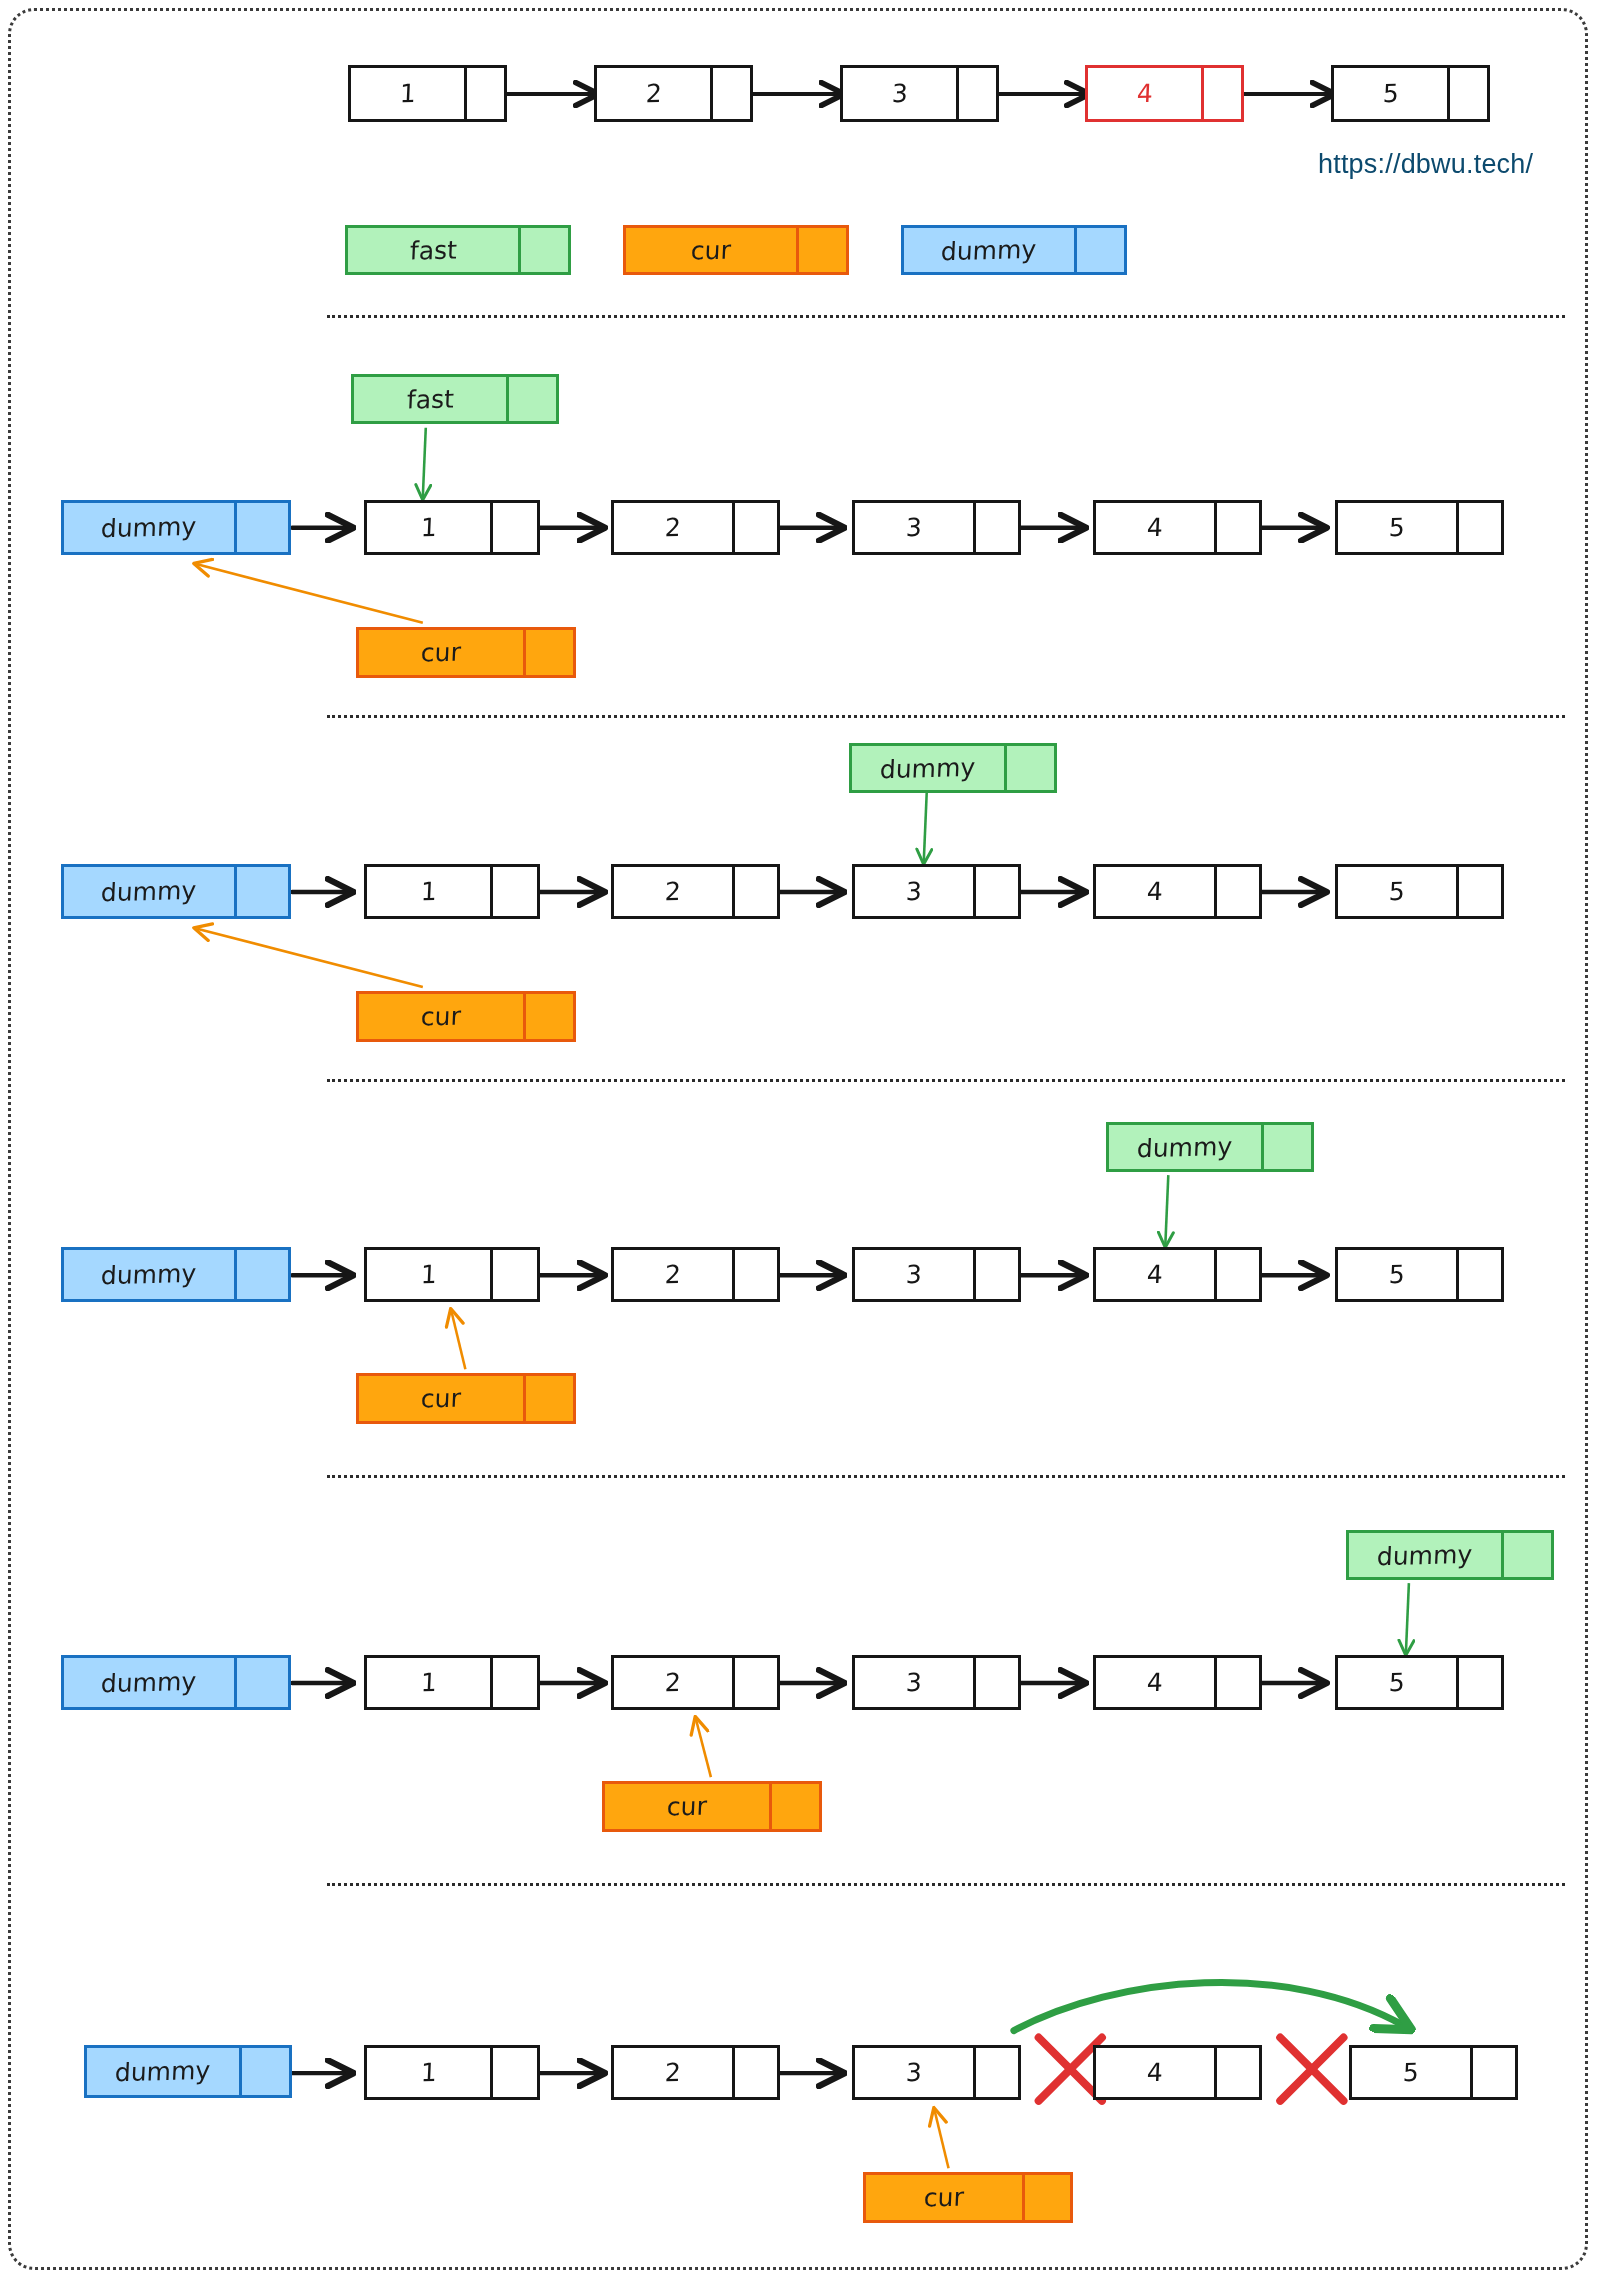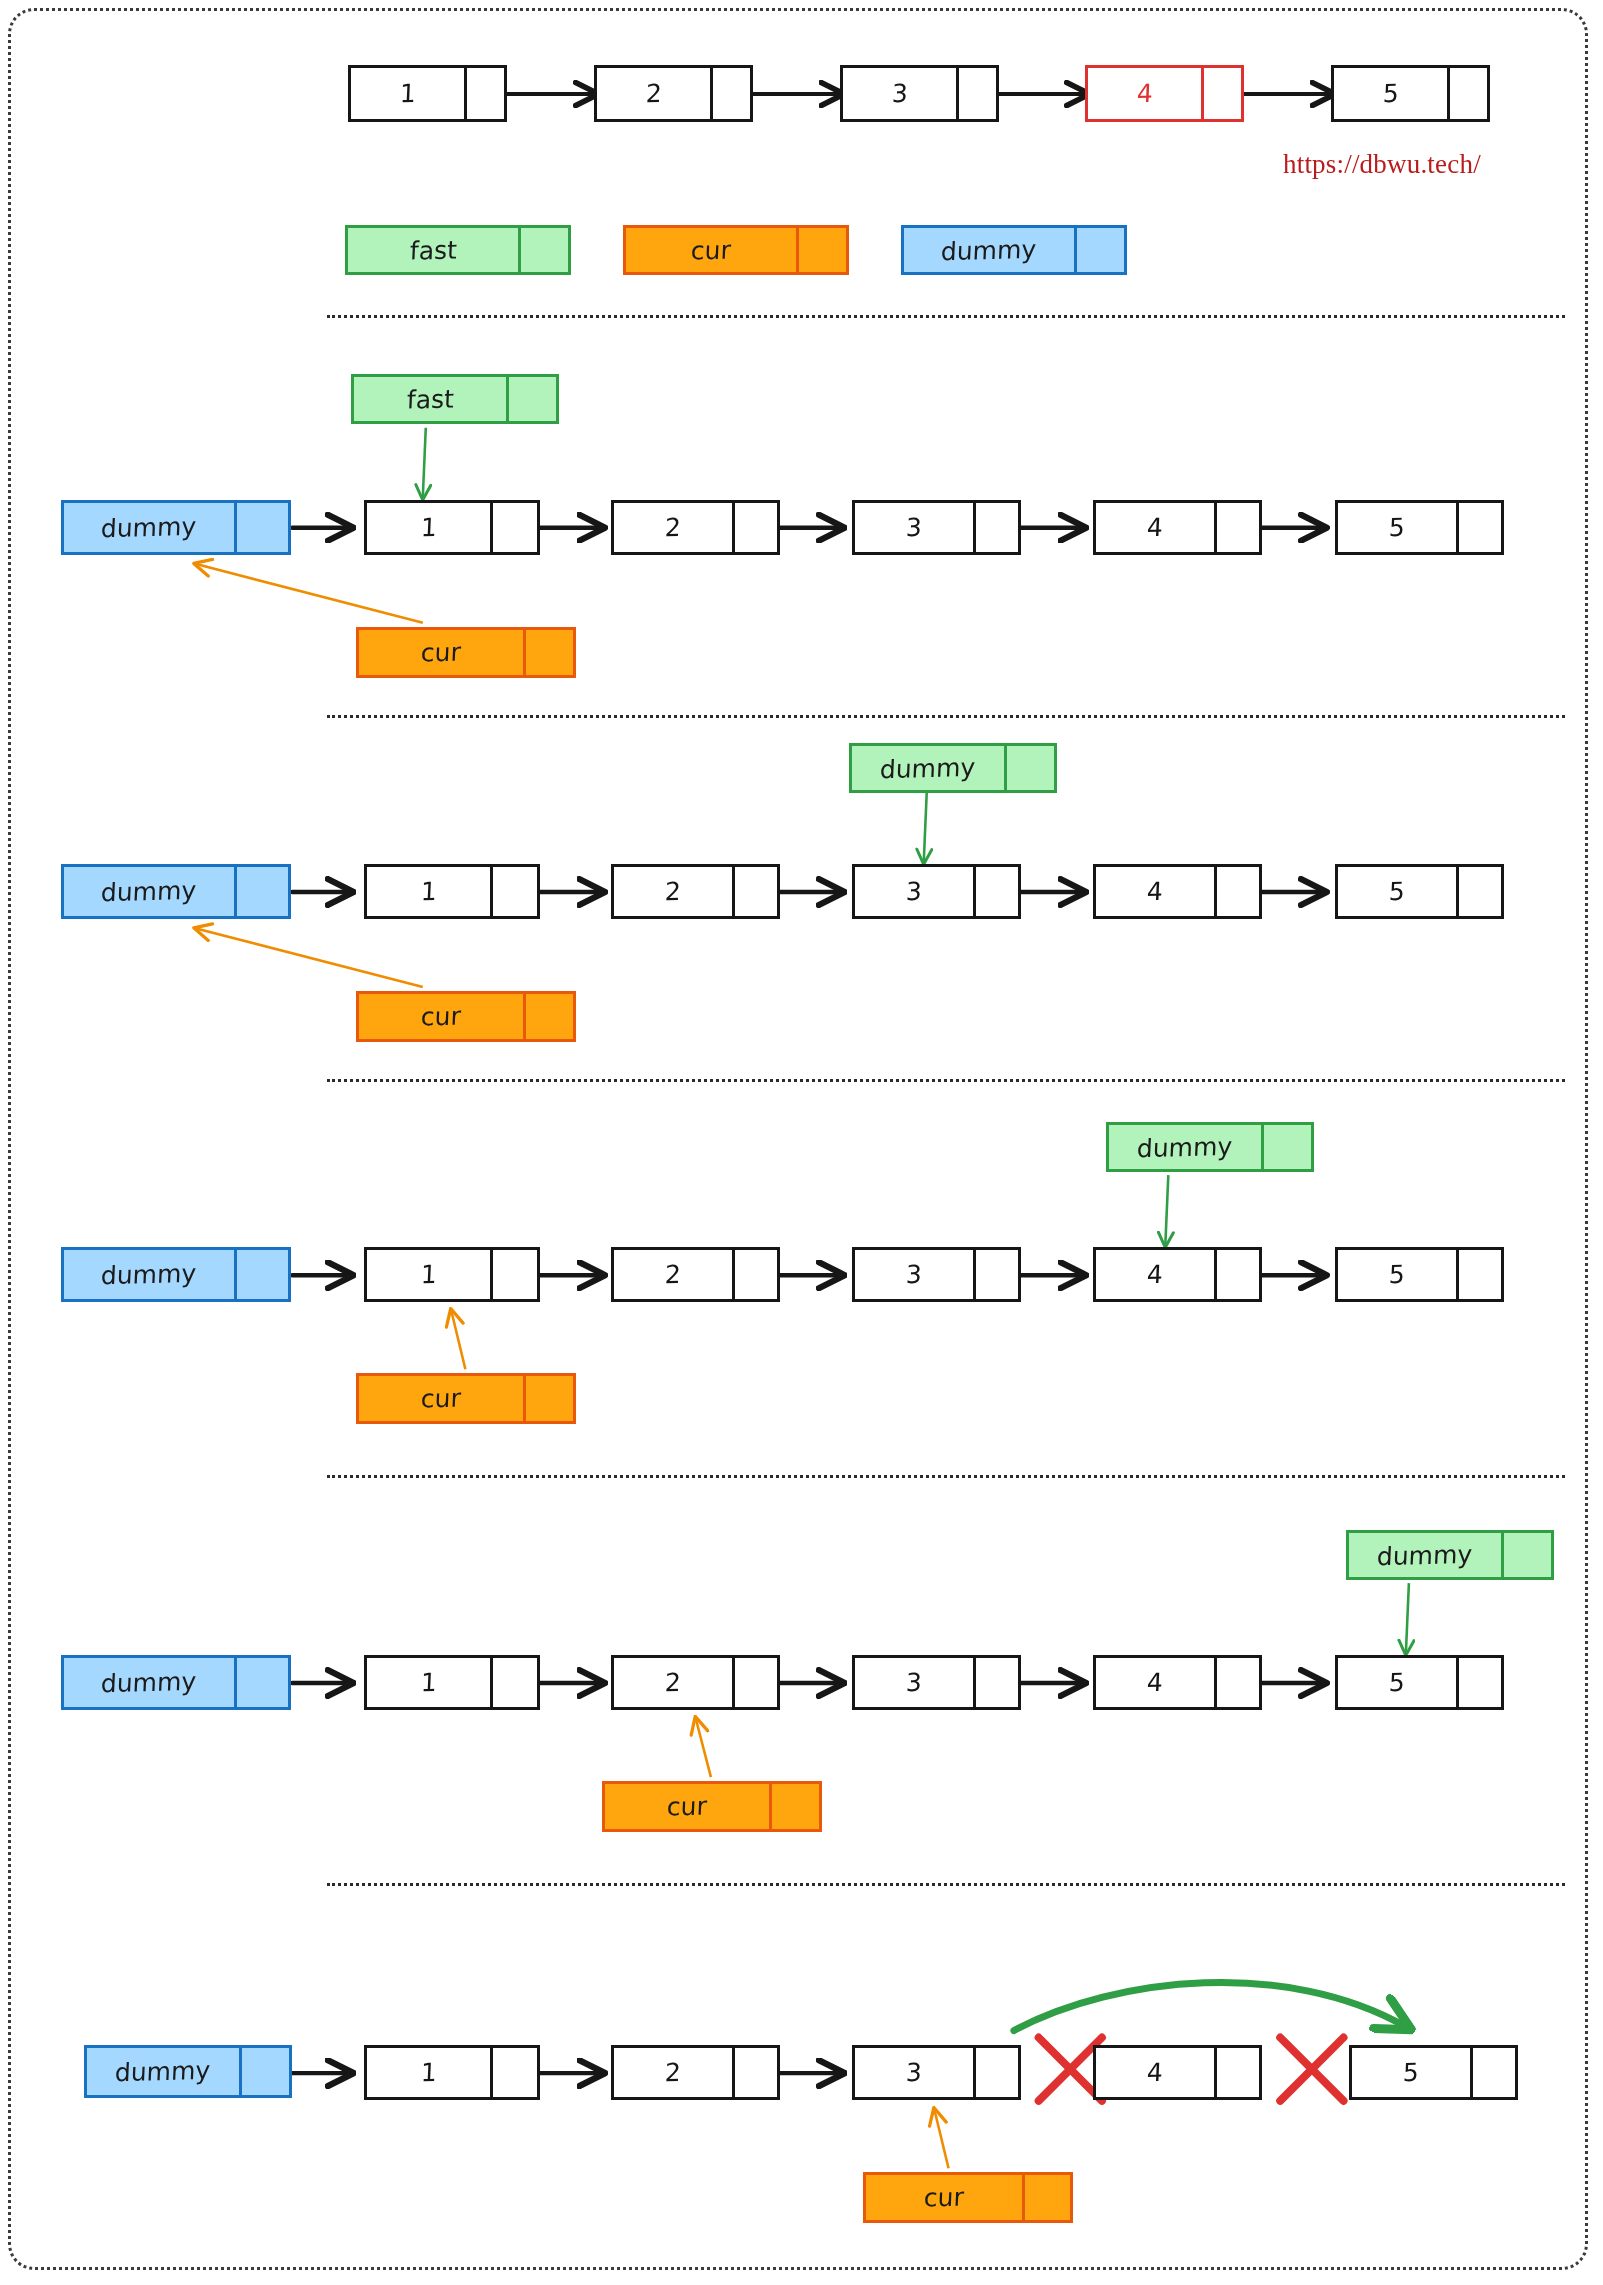--- a/index.html
+++ b/index.html
@@ -2,22 +2,22 @@
 <html><head>
 <meta charset="utf-8">
 <style>
   html,body{margin:0;padding:0;background:#ffffff;}
   body{width:1604px;height:2286px;position:relative;
        font-family:"DejaVu Sans","Liberation Sans",sans-serif;}
   #stage{position:absolute;inset:0;width:1604px;height:2286px;overflow:hidden;background:#fff;}
   .frame{position:absolute;left:8px;top:8px;width:1580px;height:2262px;
          border:3px dotted #3b3b3b;border-radius:26px;box-sizing:border-box;}
   .sep{position:absolute;left:327px;width:1238px;height:0;border-top:3px dotted #2b2b2b;}
-  .url{position:absolute;font-size:27px;color:#b91c1c;letter-spacing:0.2px;
-       font-family:Liberation Serif, serif;white-space:nowrap;}
+  .url{position:absolute;font-size:27px;color:#0c4a6e;letter-spacing:0.2px;
+       font-family:Liberation Sans, sans-serif;white-space:nowrap;margin-left:35px;}
 
   
   .node{position:absolute;box-sizing:border-box;display:flex;align-items:stretch;}
   .node .val{flex:0 0 auto;box-sizing:border-box;display:flex;align-items:center;justify-content:center;}
   .node .ptr{flex:0 0 auto;box-sizing:border-box;}
   .node .val span{font-family:"DejaVu Sans",sans-serif;font-size:25px;line-height:1;
                   transform:skewX(-4deg) rotate(-1.5deg);display:inline-block;}
 
   
   .n-black .val,.n-black .ptr{border:3.5px solid #161616;background:#fff;}

